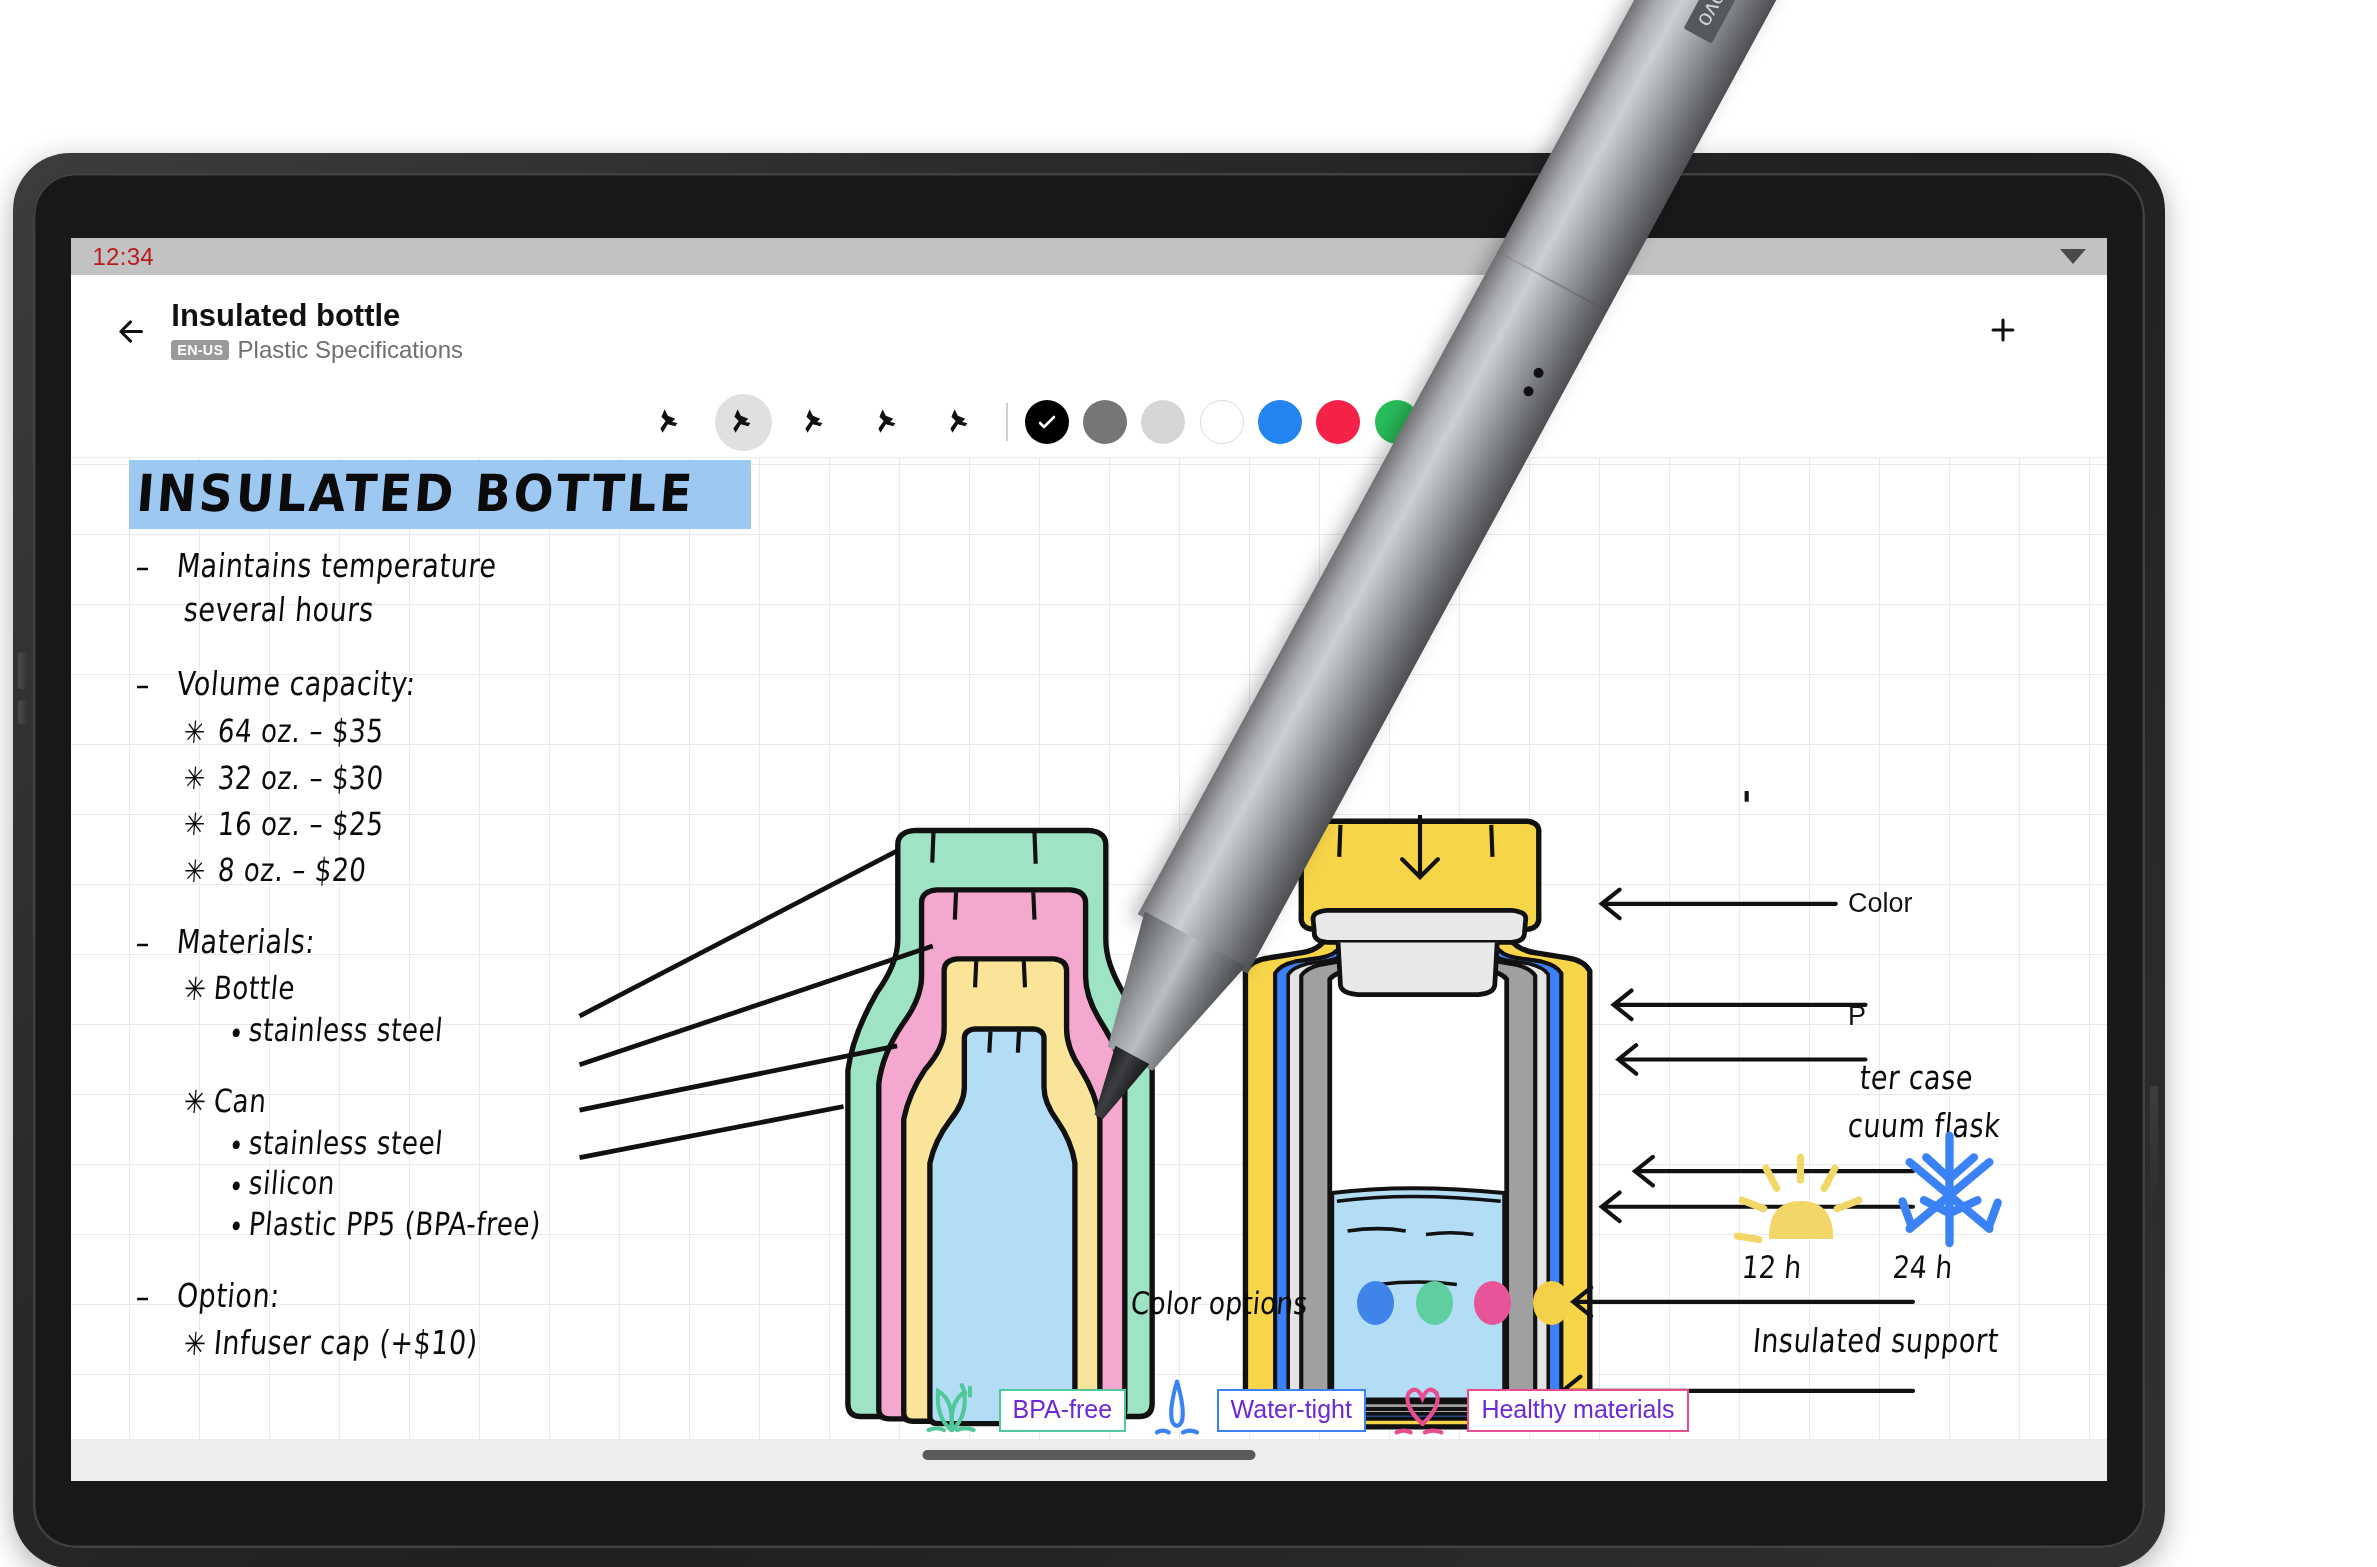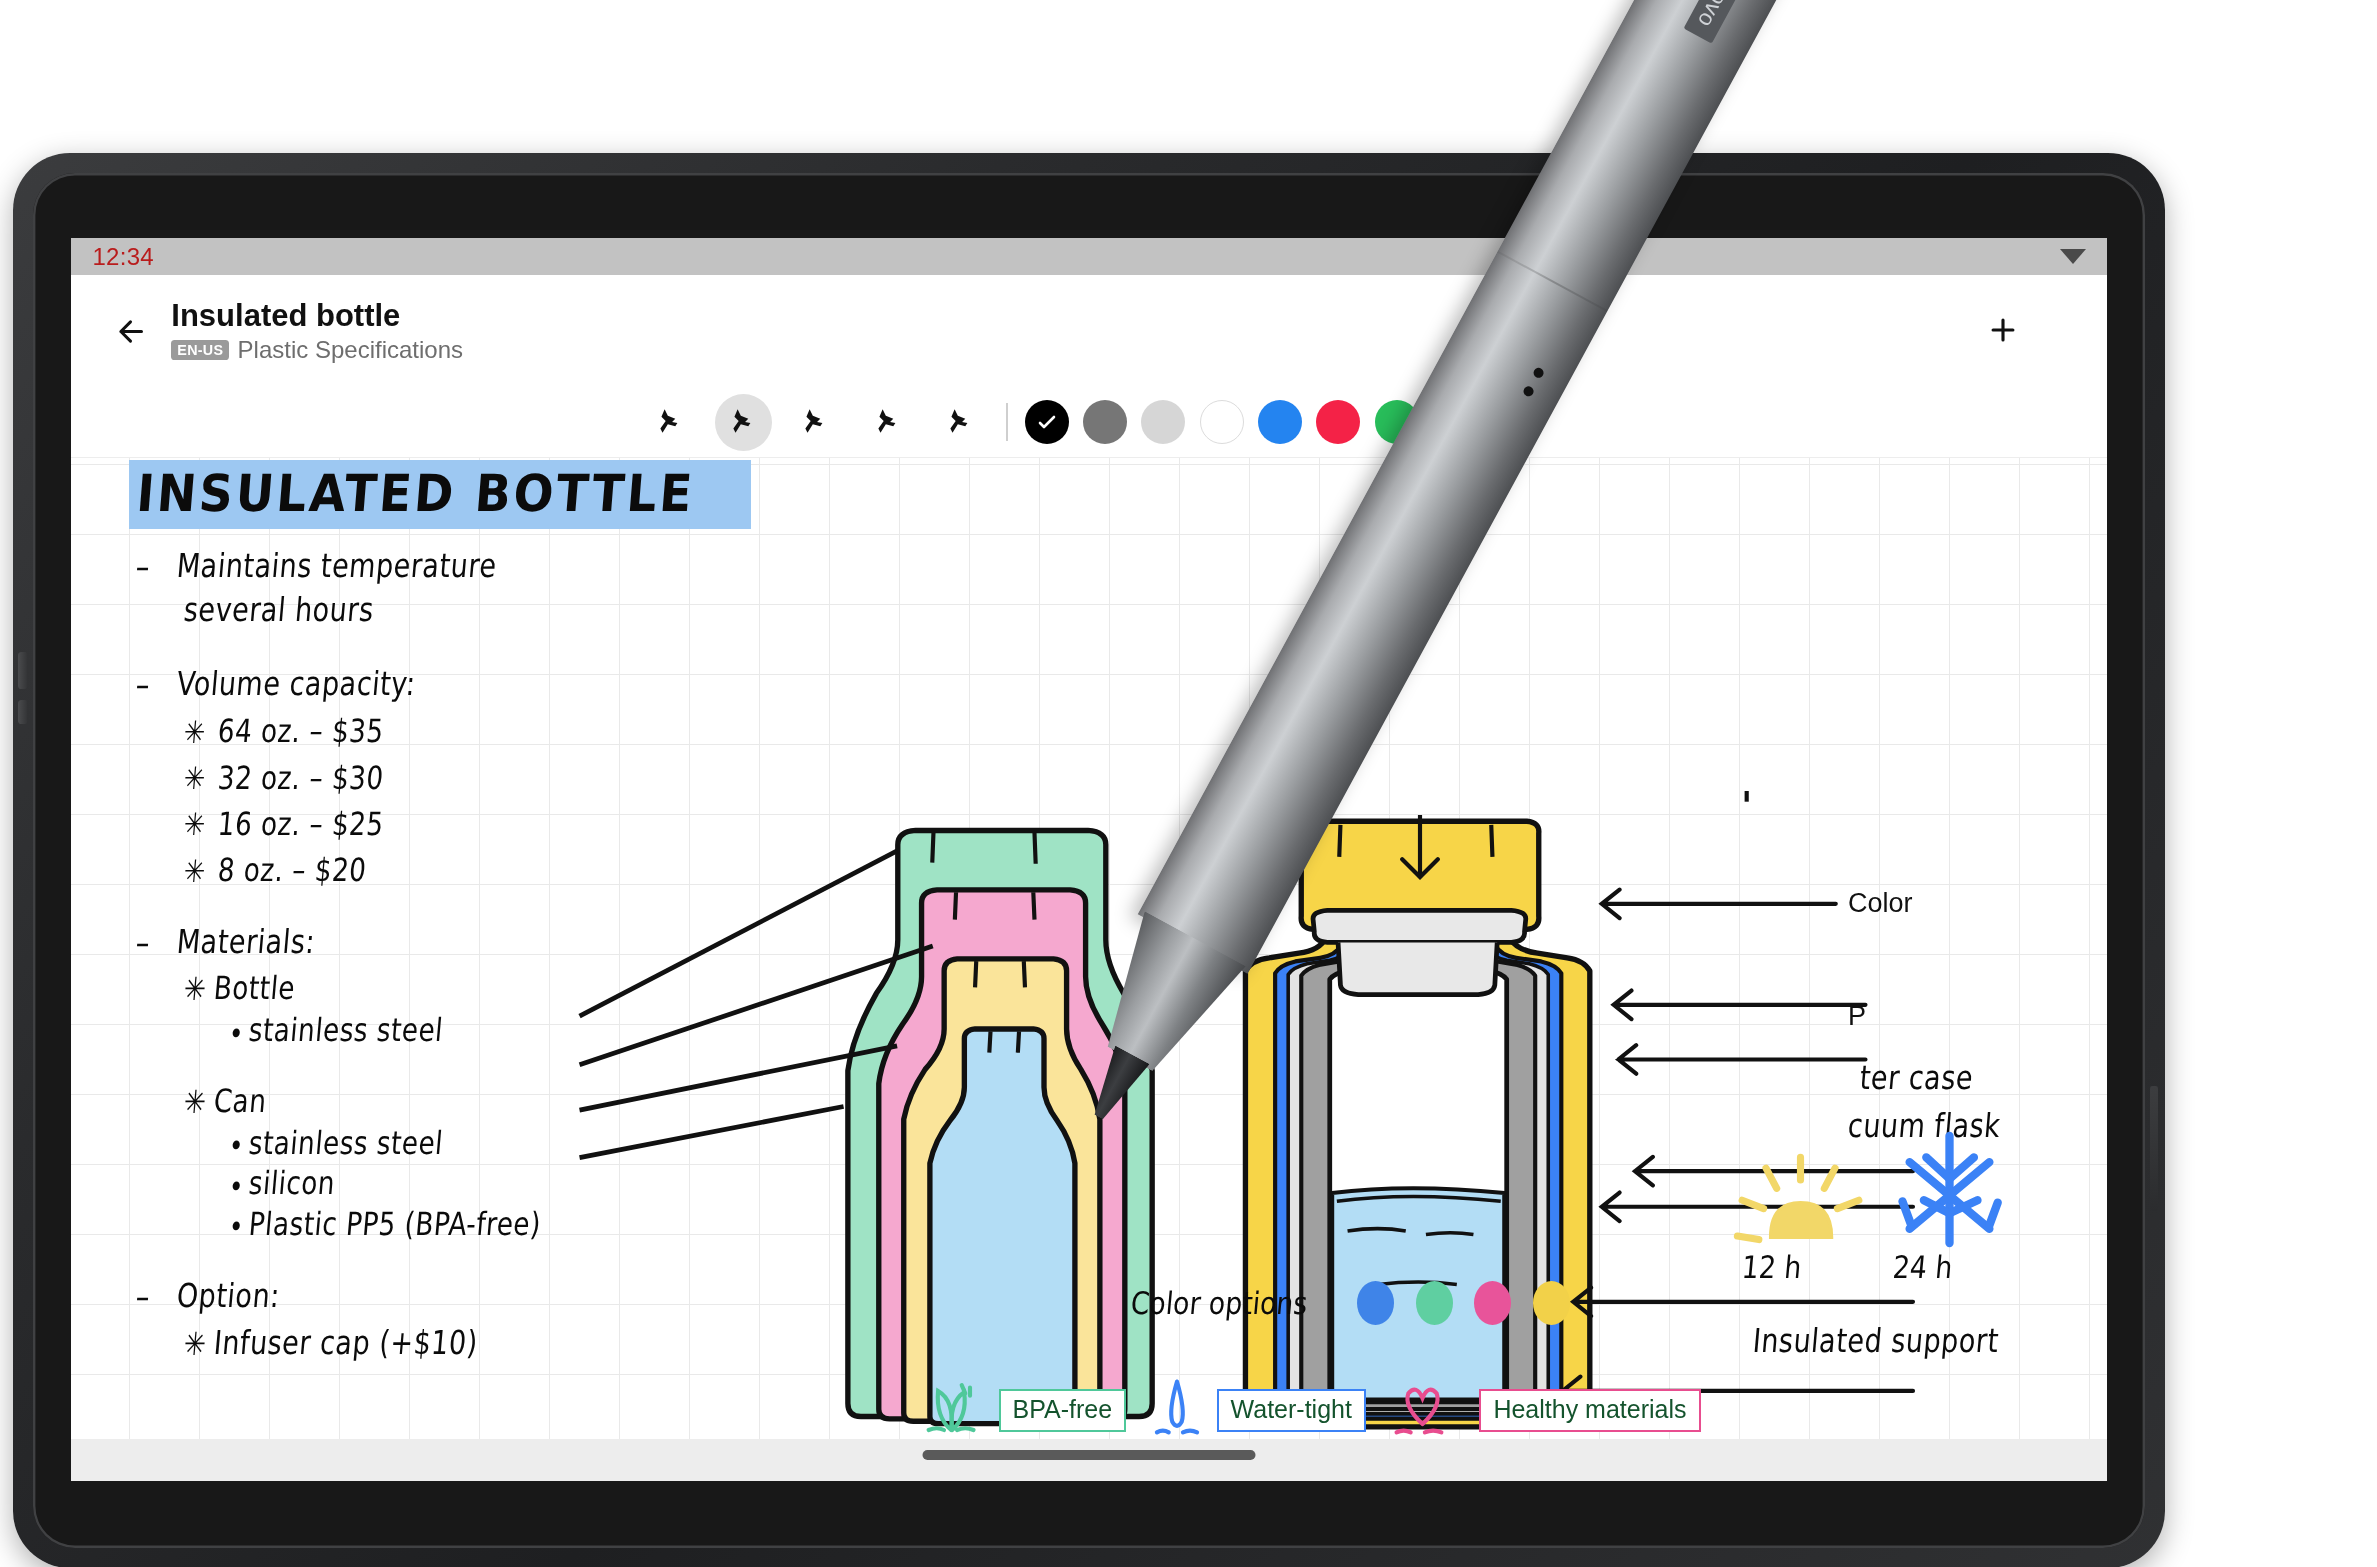--- a/index.html
+++ b/index.html
@@ -137,25 +137,25 @@
 
   
   .anno{
     position:absolute; font-family:"Liberation Sans", sans-serif;
     font-size:27px; color:#111; line-height:1.22; white-space:pre-line;
   }
 
   
   .badges{ position:absolute; left:847px; top:920px; display:flex; align-items:center; gap:0; }
   .badge-item{ display:flex; align-items:center; gap:15.5px; margin-right:27px; }
-  .badge-box{ border:2.4px solid #000; padding:6px 12px 8.3px; font-size:25px; color:#14532d;
+  .badge-box{ border:2.4px solid #000; padding:6px 12px 8.3px; font-size:25px; color:#6d28d9;
     background:#fff; line-height:1; }
   .badge-box.green{ border-color:#4fc89a; }
   .badge-box.blue{ border-color:#3b82f6; }
-  .badge-box.pink{ border-color:#e84d8f;margin-left:12px; }
+  .badge-box.pink{ border-color:#e84d8f; }
 
   .color-opts{ position:absolute; left:1060px; top:823px; display:flex; align-items:center; gap:21.4px; }
   .co-label{ font-size:31px; font-family:"DejaVu Sans", sans-serif;
     transform:scaleX(.86) skewX(-6deg); transform-origin:left center; color:#0b0b0b; }
   .co-dot{ width:37px;height:44px;border-radius:50%; }
   .hour-lbl{ position:absolute; font-family:"DejaVu Sans",sans-serif; font-size:31px;
      color:#0b0b0b; transform:scaleX(.86) skewX(-6deg); transform-origin:left center; }
 
   
   .navbar{ position:absolute; left:0; bottom:0; width:100%; height:43px; background:#ededed; }

